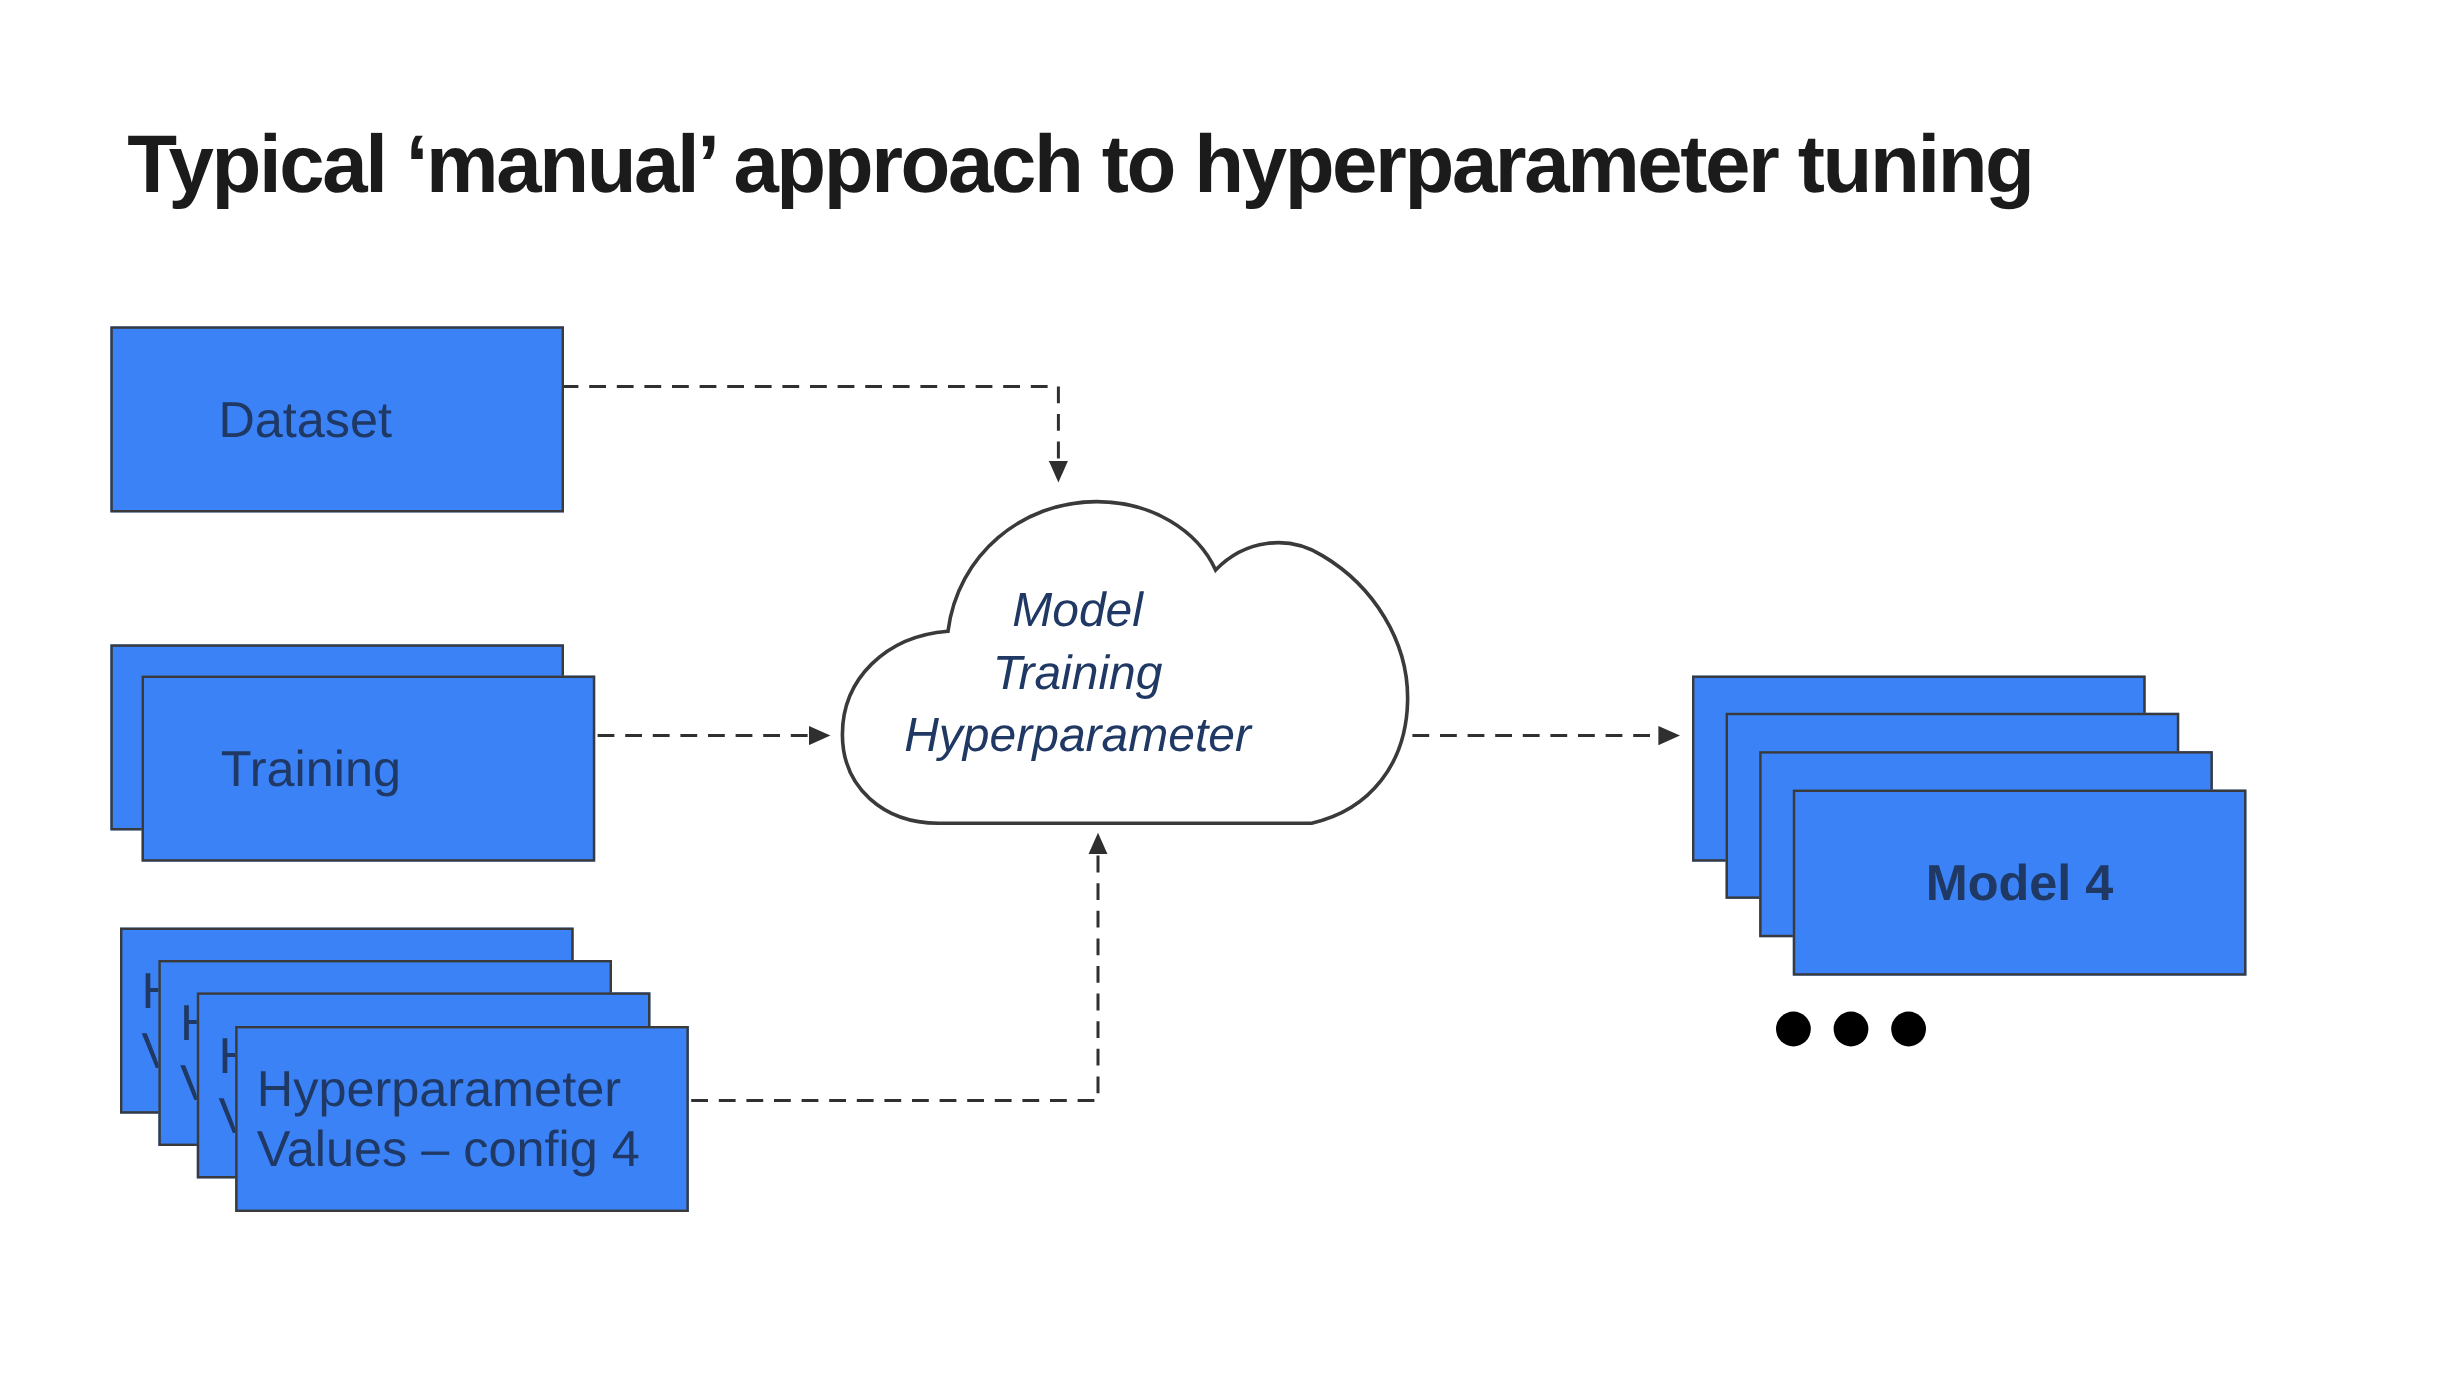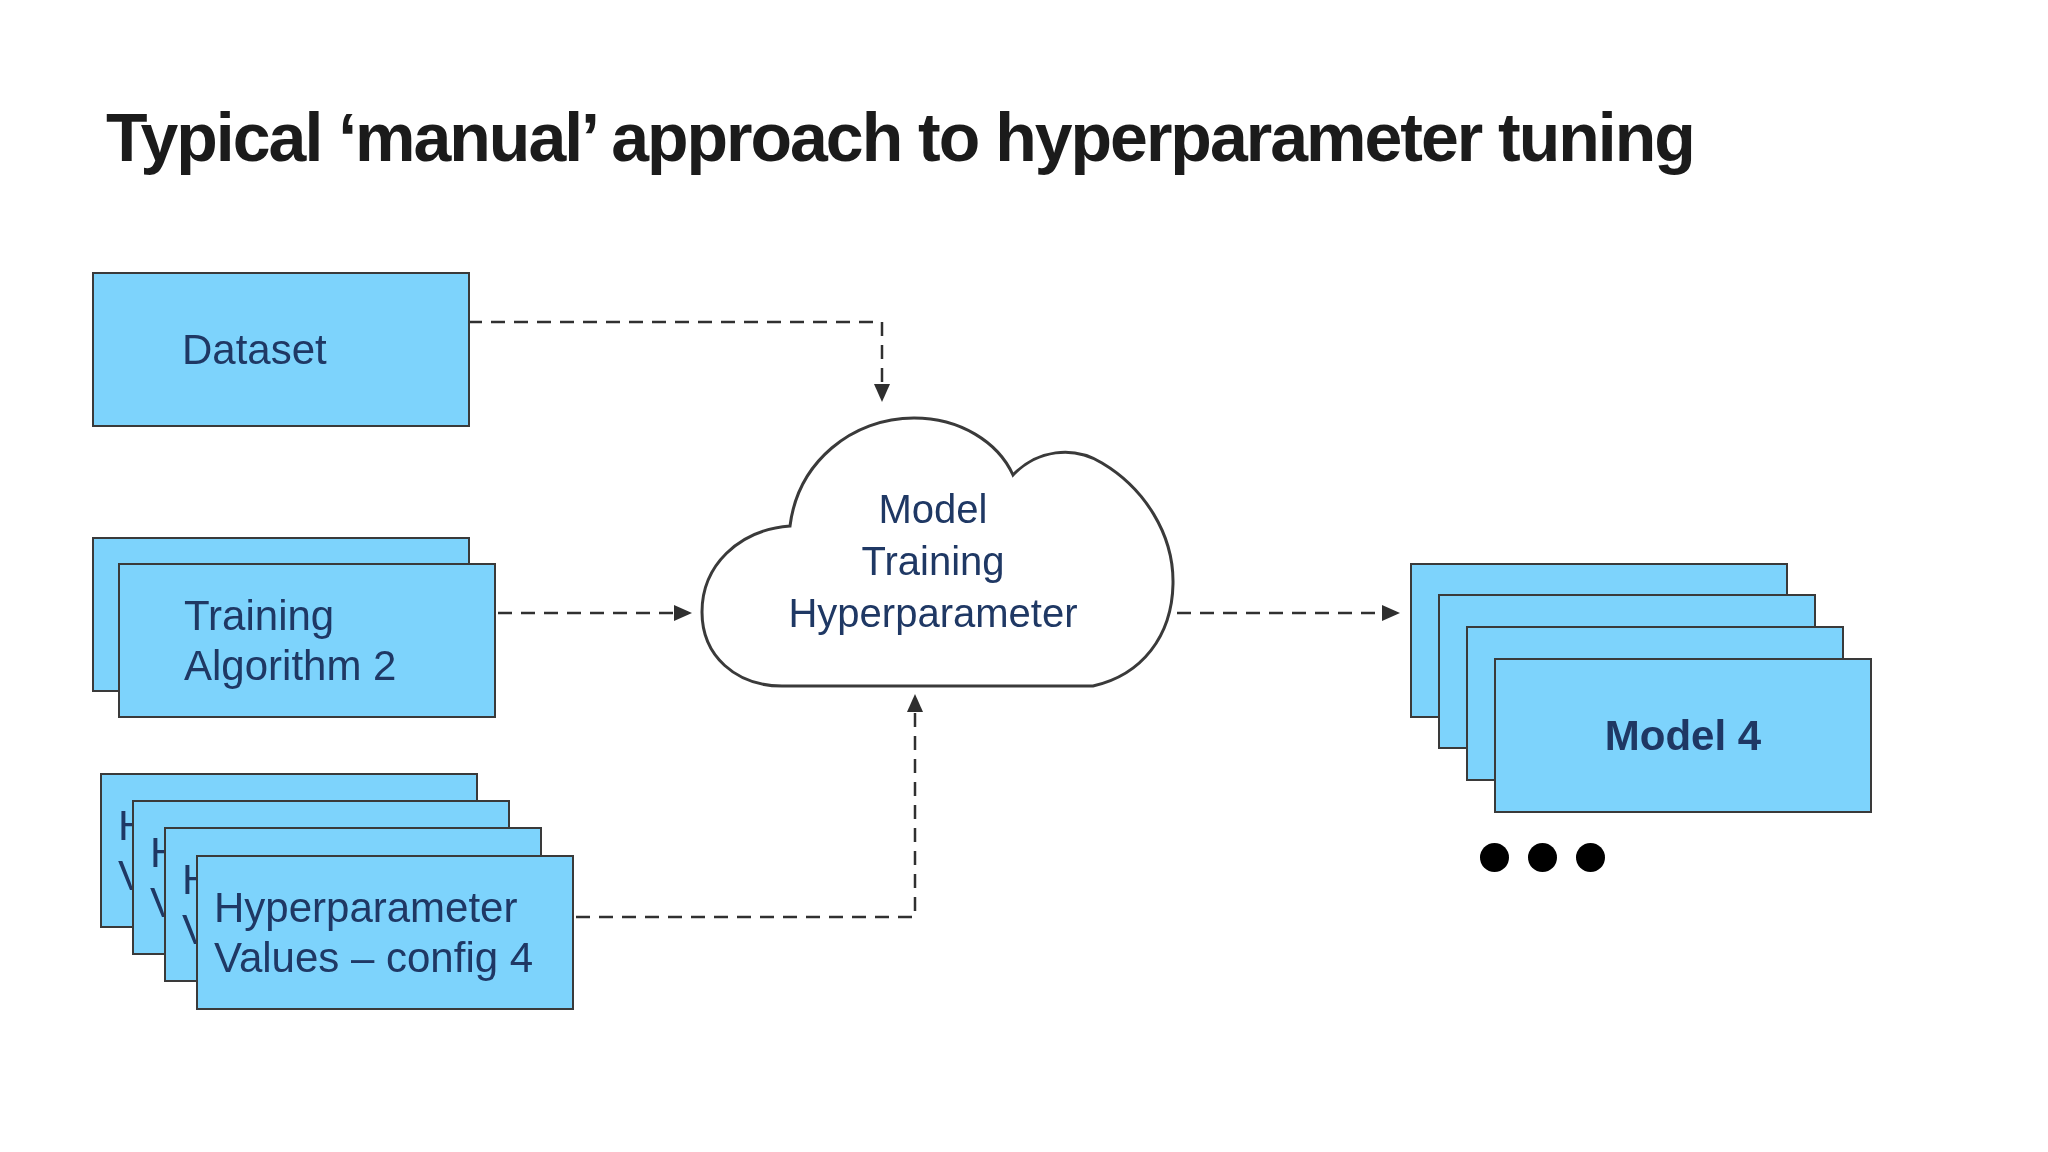--- a/index.html
+++ b/index.html
@@ -18,40 +18,40 @@
     font-family:"Liberation Sans","DejaVu Sans",sans-serif;
   }
   .title{
     position:absolute;left:90px;top:82px;margin:16px;
     font-size:68px;font-weight:700;letter-spacing:-2px;
     color:var(--title);white-space:nowrap;
   }
   
   .box{
     position:absolute;width:378px;height:155px;box-sizing:border-box;
-    background:#7dd3fc;border:2.5px solid var(--border);
+    background:#3b82f6;border:2.5px solid var(--border);
     display:flex;flex-direction:column;justify-content:center;
     color:var(--accent);font-size:42px;line-height:50px;
     white-space:nowrap;
   }
   .box.pad-lg{padding-left:88px;}
   .box.pad-md{padding-left:64px;}
   .box.pad-sm{padding-left:16px;}
   .box.center{align-items:center;}
   
   .connectors{position:absolute;left:0;top:0;width:2048px;height:1152px;pointer-events:none;}
   .conn{fill:none;stroke:var(--conn);stroke-width:2.5;stroke-dasharray:14 9;}
   
   .cloud-svg{position:absolute;left:693px;top:411px;width:488px;height:280px;}
   .cloud-svg path{fill:#ffffff;stroke:var(--border);stroke-width:3;}
   .cloud-text{
-    position:absolute;left:692px;top:413px;width:482px;height:274px;
+    position:absolute;left:657px;top:413px;width:482px;height:274px;
     display:flex;flex-direction:column;justify-content:center;align-items:center;
     padding-top:22px;box-sizing:border-box;
-    color:var(--accent);font-size:40px;line-height:52px;text-align:center;
+    color:var(--accent);font-size:40px;line-height:52px;text-align:center;font-style:italic;
   }
   
   .drawbacks{
     position:absolute;left:1486px;top:278px;
     color:var(--list);font-size:40px;font-weight:700;line-height:52px;
     white-space:nowrap;
   }
   
   .dots{position:absolute;left:1480px;top:843px;display:flex;gap:19px;}
   .dot{width:29px;height:29px;border-radius:50%;background:#000000;}
@@ -92,21 +92,20 @@
     <path class="conn" d="M 1177 613 H 1396" marker-end="url(#ah)"></path>
   </svg>
 
   <div class="box pad-lg" style="left:92px;top:272px;">
     <span>Dataset</span>
   </div>
 
   <div class="box" style="left:92px;top:537px;"></div>
   <div class="box pad-md" style="left:118px;top:563px;">
     <span>Training</span>
-    <span>Algorithm 2</span>
   </div>
 
   <div class="box pad-sm" style="left:100px;top:773px;">
     <span>Hyperparameter</span>
     <span>Values</span>
   </div>
   <div class="box pad-sm" style="left:132px;top:800px;">
     <span>Hyperparameter</span>
     <span>Values</span>
   </div>

